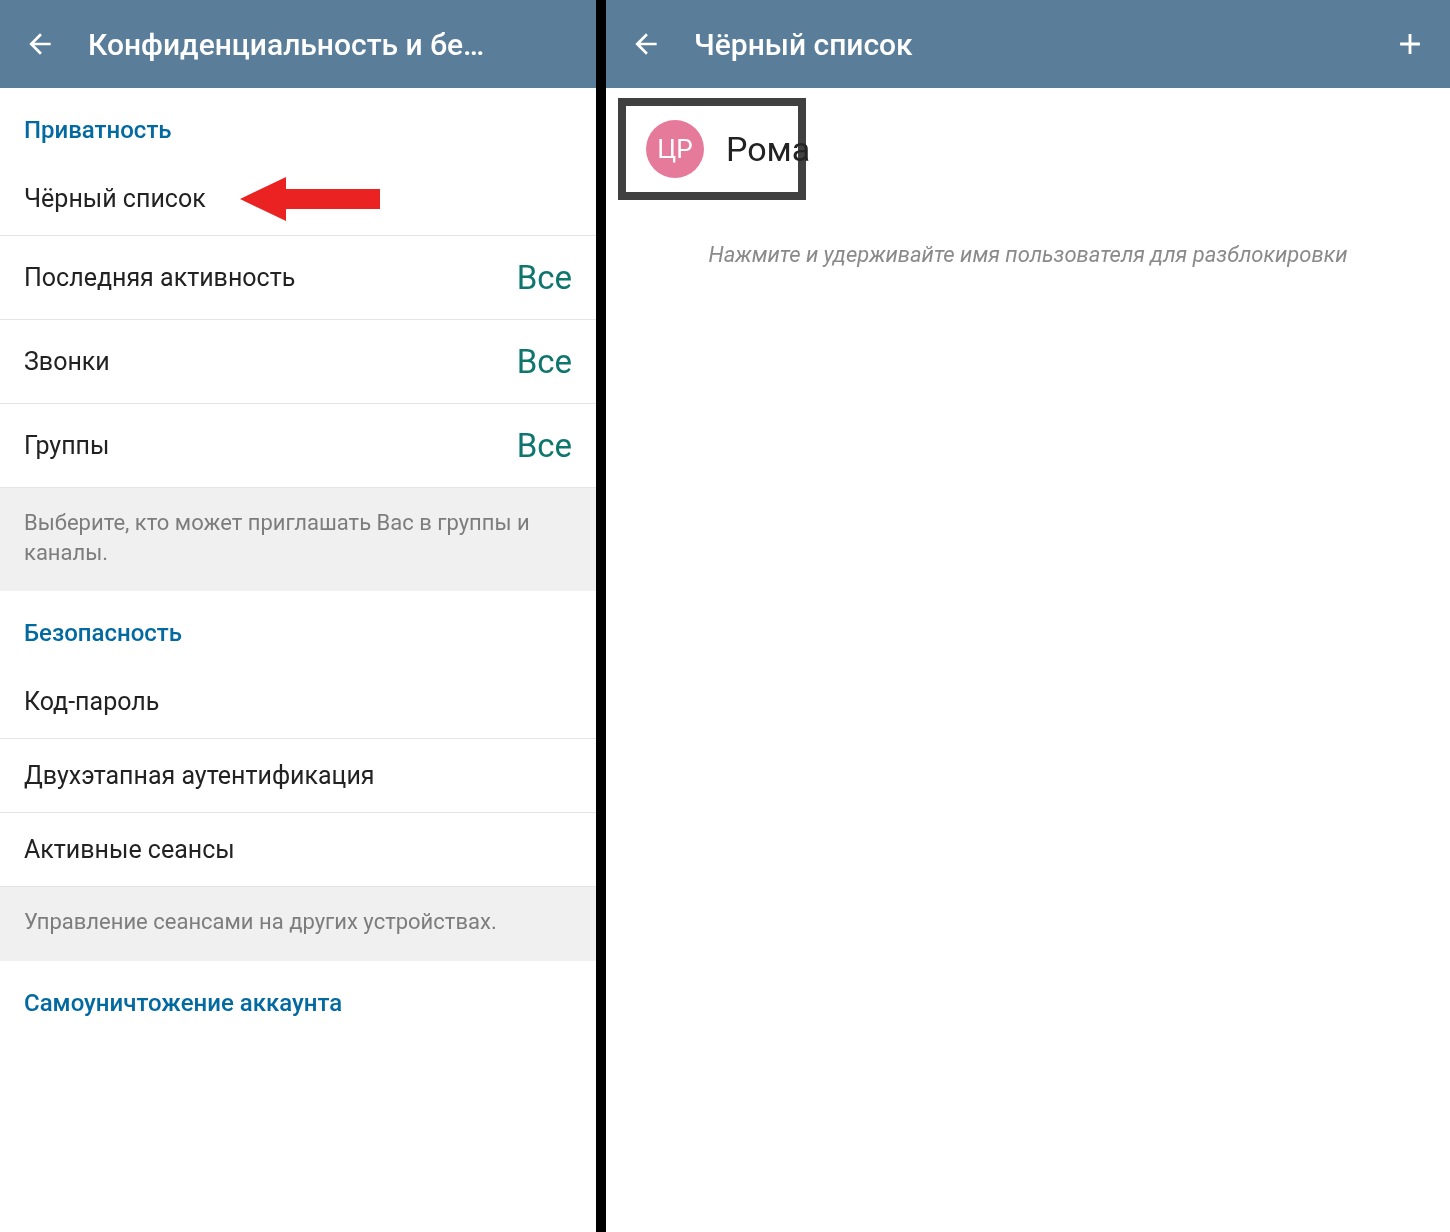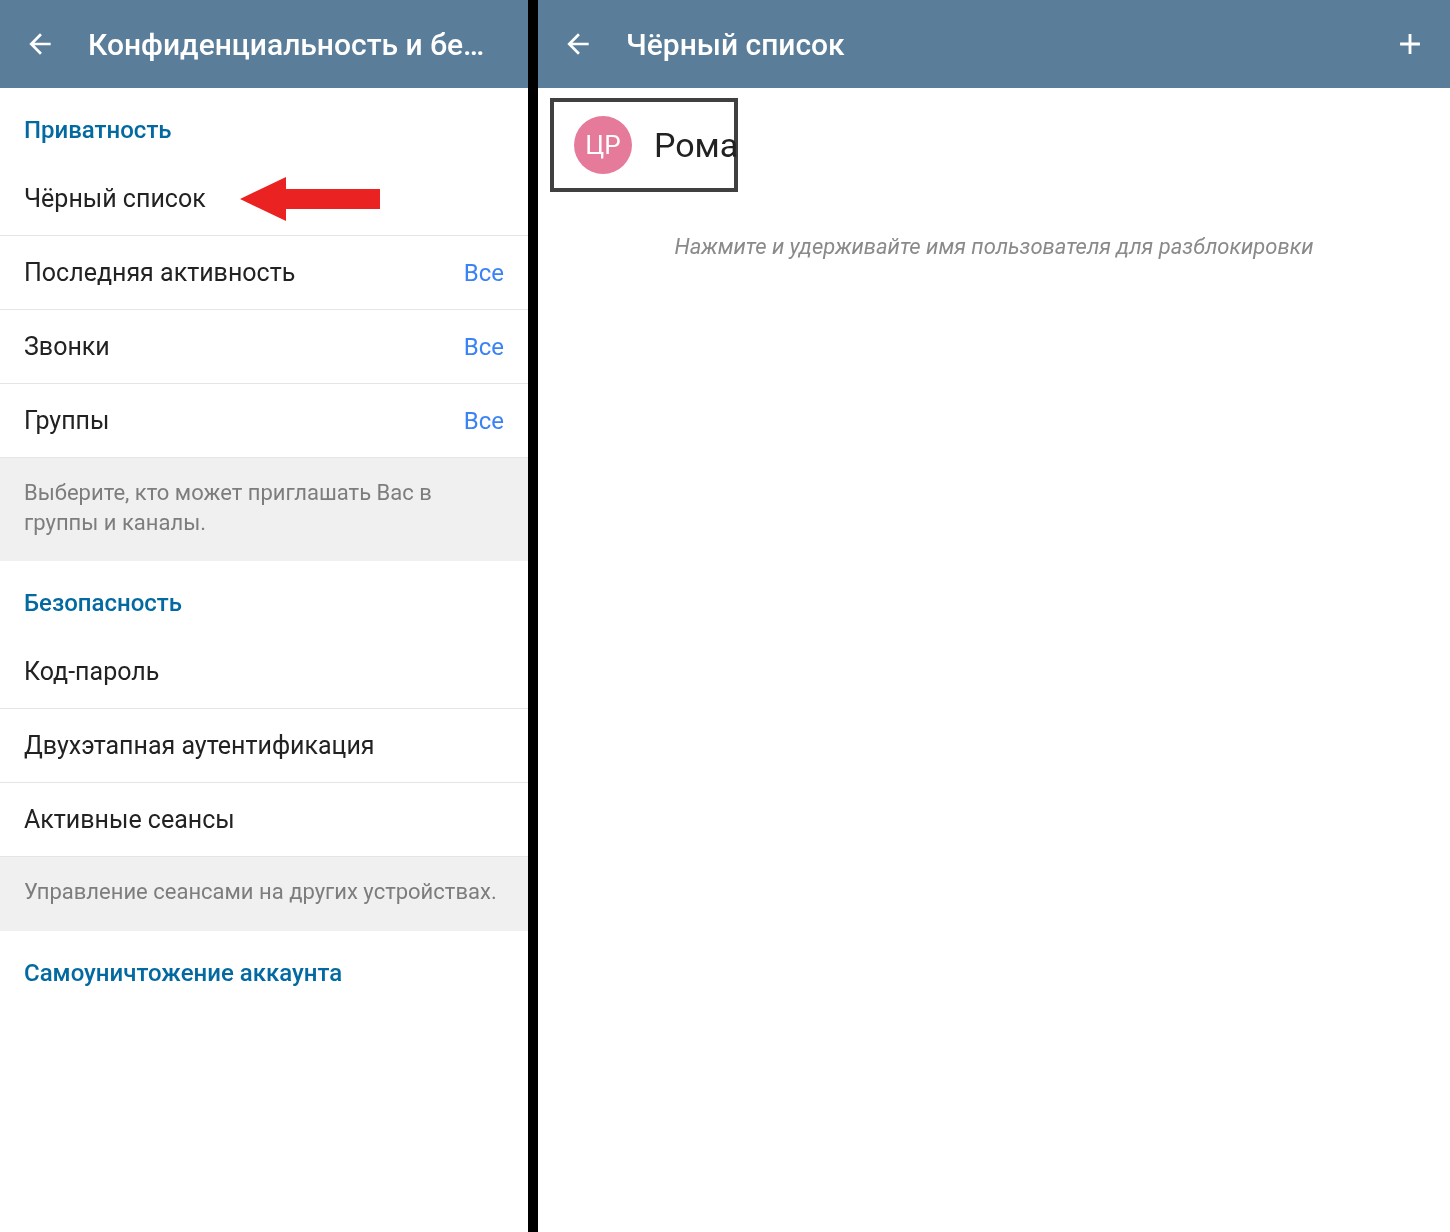--- a/index.html
+++ b/index.html
@@ -10,21 +10,21 @@
       height: 1232px;
       display: flex;
       overflow: hidden;
     }
     .panel {
       height: 1232px;
       background: #fff;
       position: relative;
       overflow: hidden;
     }
-    .panel-left { width: 528px; }
+    .panel-left { width: 596px; }
     .divider {
       width: 10px;
       background: #000;
       height: 1232px;
     }
     .panel-right { flex: 1; }
     .header {
       background: #5a7d9a;
       height: 88px;
       display: flex;
@@ -75,43 +75,43 @@
       background: #fff;
       cursor: pointer;
       position: relative;
     }
     .list-item:first-of-type { border-top: 1px solid #e5e5e5; }
     .item-label {
       font-size: 25px;
       color: #222;
     }
     .item-value {
-      font-size: 24px;
-      color: #3b82f6;
+      font-size: 33px;
+      color: #0f766e;
     }
     .info-block {
       background: #f0f0f0;
       padding: 20px 21px 24px 24px;
       color: #7d7d7d;
       font-size: 22px;
       line-height: 1.35;
     }
     .arrow-annotation {
       position: absolute;
       left: 240px;
       top: 50%;
       transform: translateY(-50%);
       pointer-events: none;
     }
     .arrow-annotation svg { display: block; }
     .blocked-user {
       display: flex;
       align-items: center;
       padding: 14px 20px;
-      border: 4px solid #404040;
+      border: 8px solid #404040;
       margin: 10px 12px;
       width: 188px;
       cursor: pointer;
     }
     .avatar {
       width: 58px;
       height: 58px;
       border-radius: 50%;
       background: #e67a9a;
       color: #fff;

